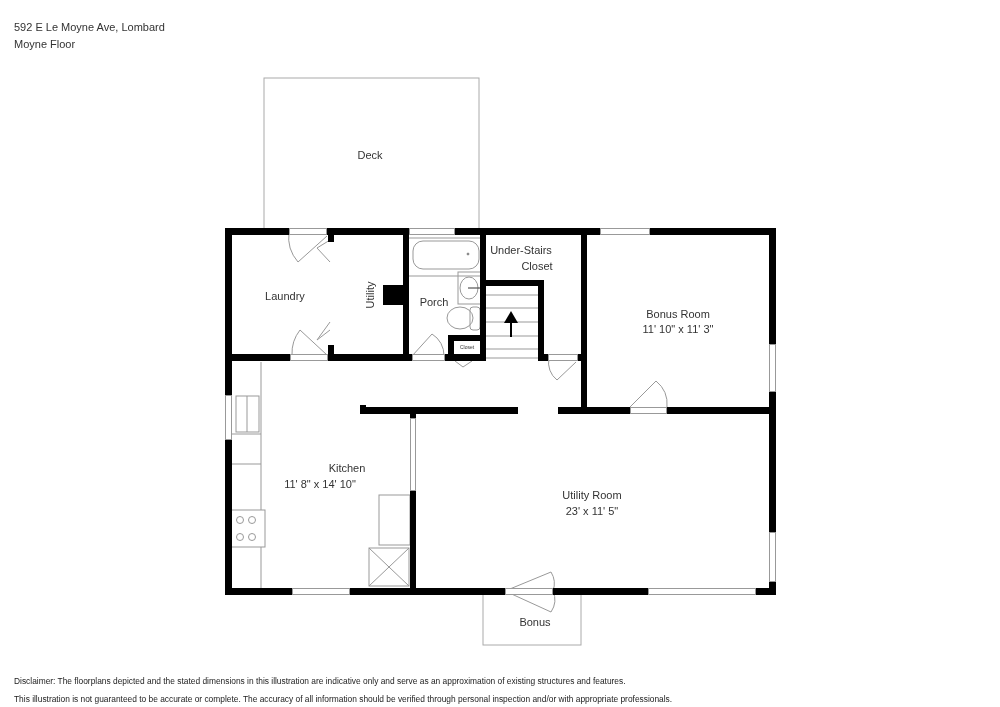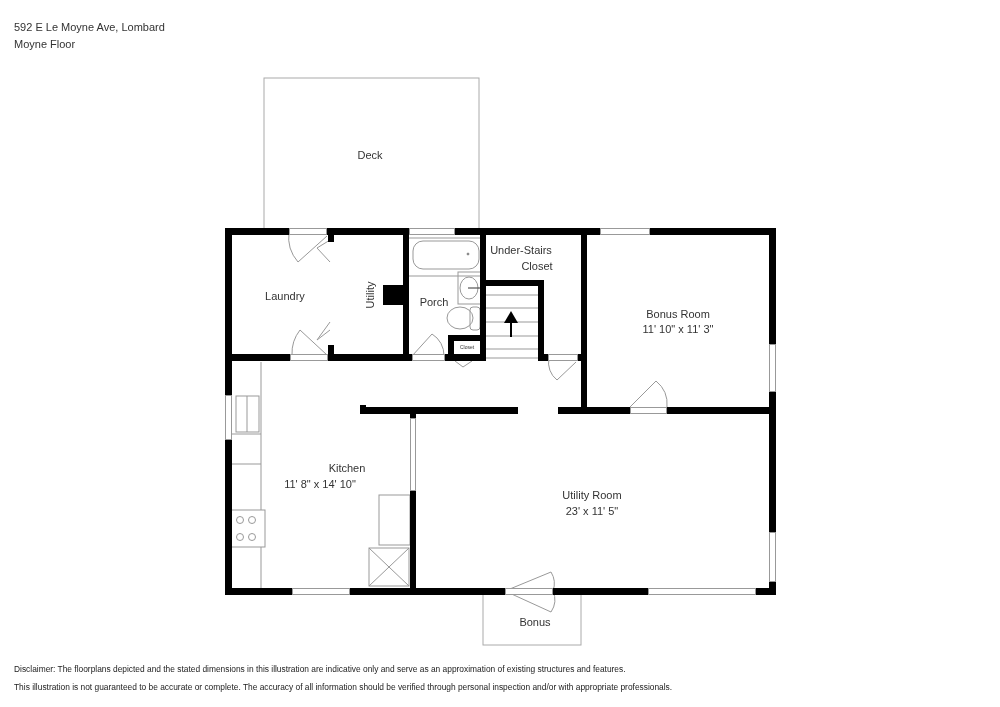--- a/index.html
+++ b/index.html
@@ -1,21 +1,21 @@
 <!DOCTYPE html>
 <html><head>
 <meta charset="utf-8">
 <style>
   html,body{margin:0;padding:0;background:#fff;}
   body{width:1000px;height:707px;position:relative;overflow:hidden;font-family:"Liberation Sans",sans-serif;color:#333;}
   .hdr{position:absolute;left:14px;font-size:11px;color:#333;}
   .wall{position:absolute;background:#000;}
   .win{position:absolute;background:#fff;border:1px solid #999;box-sizing:border-box;}
   .lbl{position:absolute;font-size:11px;color:#333;text-align:center;white-space:nowrap;transform:translateX(-50%);line-height:16px;}
-  .disc{position:absolute;left:14px;font-size:8.4px;color:#222;white-space:nowrap;}
+  .disc{position:absolute;left:14px;font-size:8.4px;color:#222;white-space:nowrap;margin-top:12px;}
   svg.ov{position:absolute;left:0;top:0;width:1000px;height:707px;}
 </style>
 </head>
 <body>
 
 <div class="hdr" style="top:21px;">592 E Le Moyne Ave, Lombard</div>
 <div class="hdr" style="top:38px;">Moyne Floor</div>
 
 <div>
 

